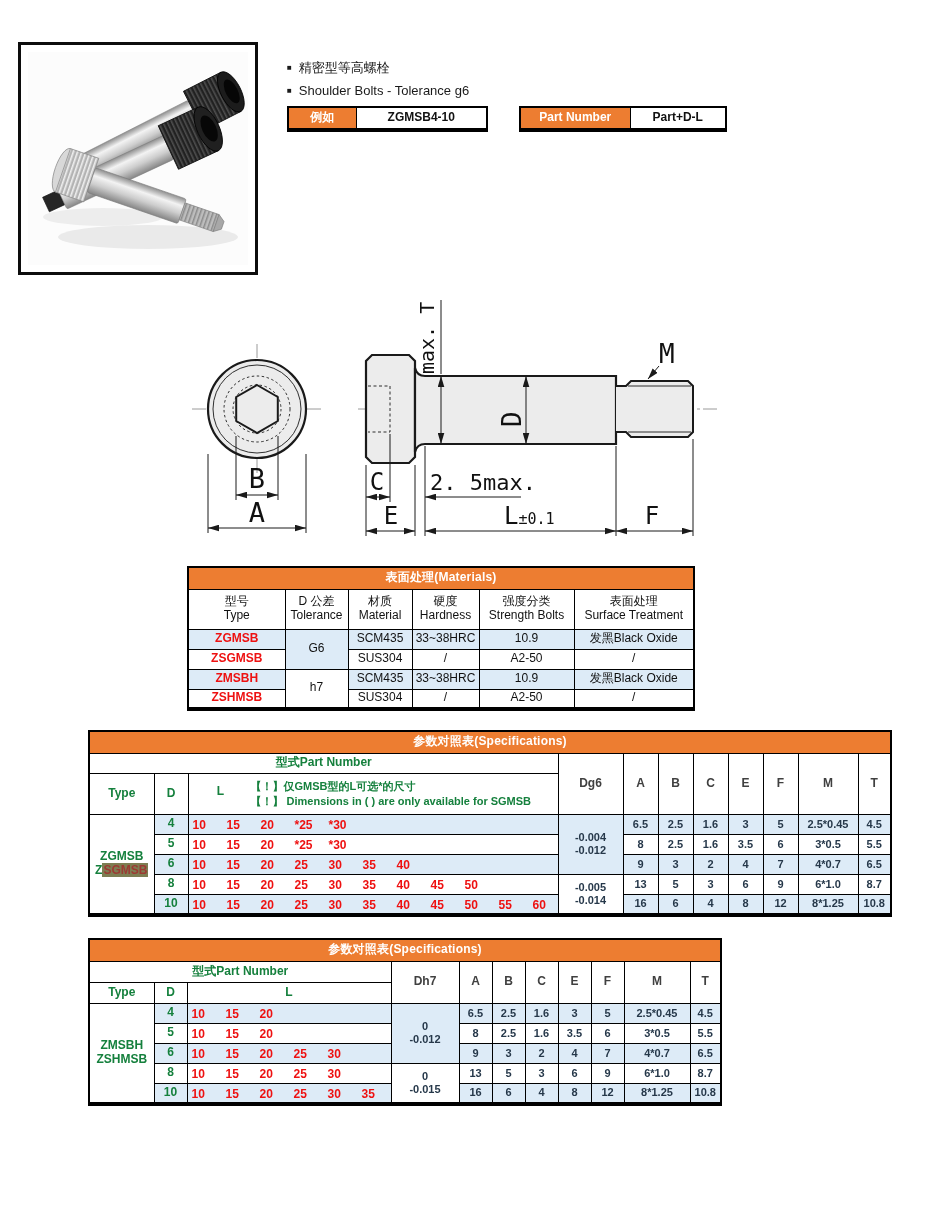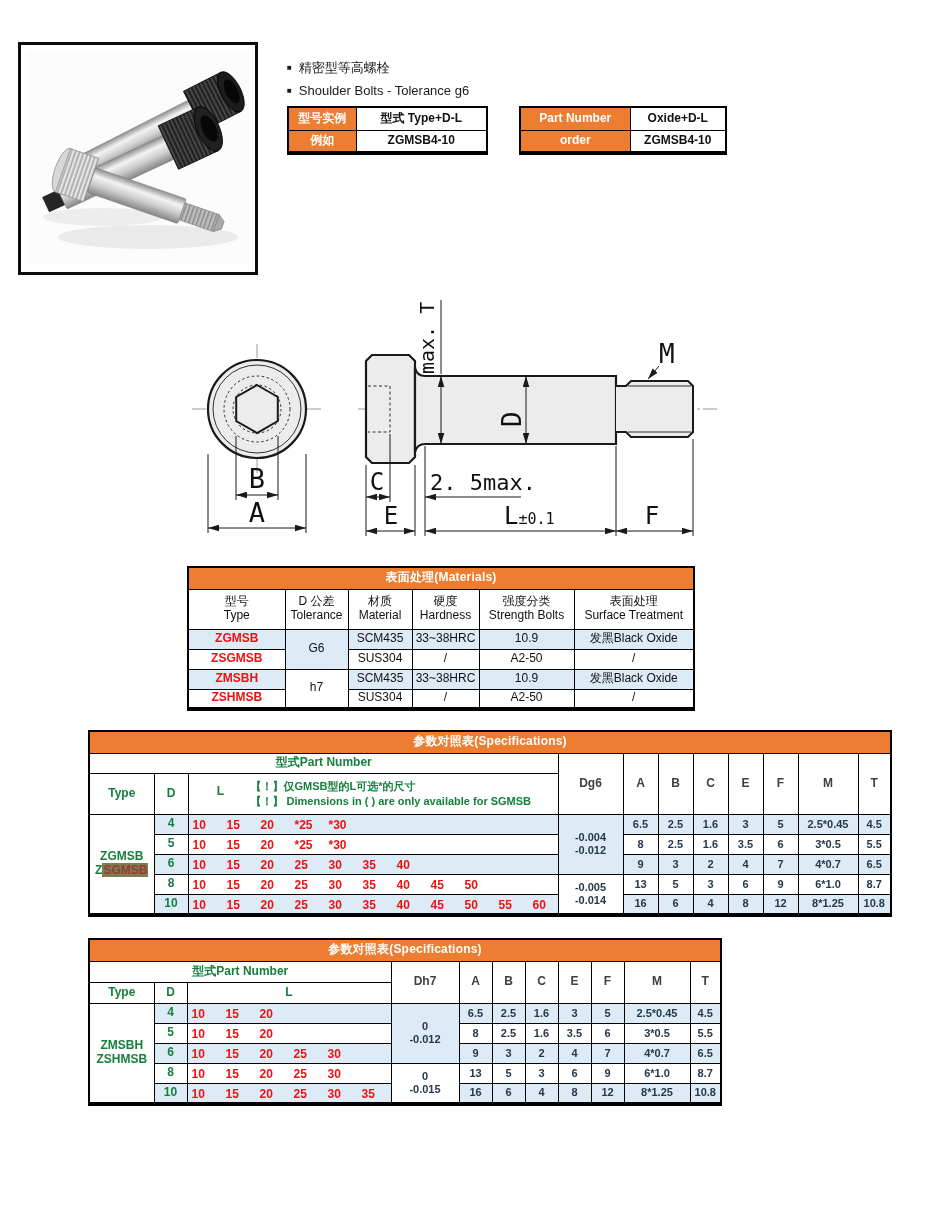--- a/index.html
+++ b/index.html
@@ -108,44 +108,36 @@
       <span>Shoulder Bolts - Tolerance g6</span>
     </div>
   </div>
 
   <table class="dtable abs" style="left:287px;top:106px;width:201px">
     <colgroup>
         <col style="width:68px">
         <col>
       </colgroup>
     <tbody>
-        <tr style="height:23px">
-      <td class="oc">型号实例</td>
-      <td class="bv">型式 Type+D-L</td>
-    </tr>
     <tr style="height:23px">
       <td class="oc">例如</td>
       <td class="bv">ZGMSB4-10</td>
     </tr>
   </tbody>
     </table>
 
   <table class="dtable abs" style="left:519px;top:106px;width:208px">
     <colgroup>
         <col style="width:110px">
         <col>
       </colgroup>
     <tbody>
         <tr style="height:23px">
       <td class="oc">Part Number</td>
-      <td class="bv">Oxide+D-L</td>
-    </tr>
-    <tr style="height:23px">
-      <td class="oc">order</td>
-      <td class="bv">ZGMSB4-10</td>
+      <td class="bv">Part+D-L</td>
     </tr>
   </tbody>
     </table>
 
   <div class="drawing abs" style="left:178px;top:286px">
     <svg width="560" height="272" viewBox="0 0 560 272">
       <defs>
         <marker id="ar" viewBox="0 0 10 6" refX="10" refY="3" markerWidth="11" markerHeight="7" orient="auto-start-reverse">
           <path d="M0,0 L10,3 L0,6 Z" fill="#1a1a1a"></path>
         </marker>

